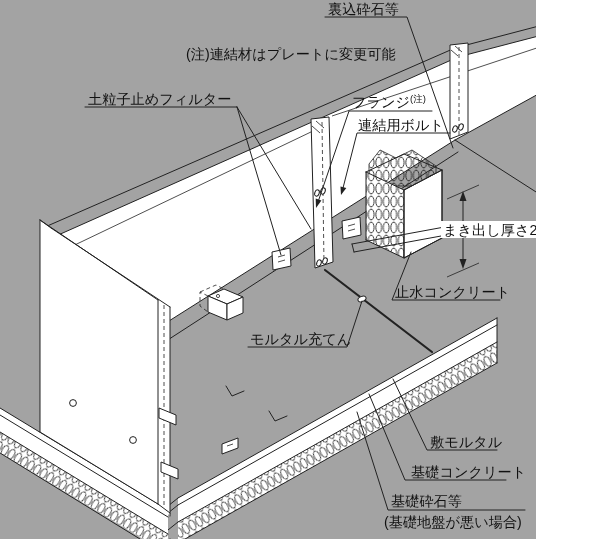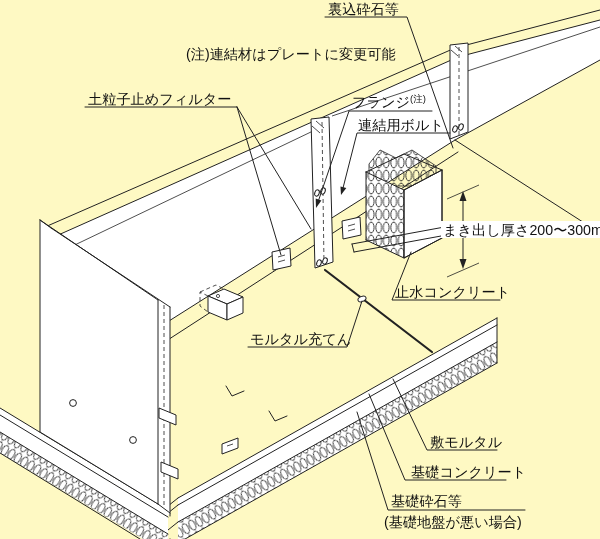--- a/index.html
+++ b/index.html
@@ -1,16 +1,16 @@
 <!DOCTYPE html>
 <html><head>
 <meta charset="utf-8">
 <style>
   html,body{margin:0;padding:0;background:#ffffff;}
-  .stage{position:relative;width:600px;height:539px;background:#fef9c3;overflow:hidden;}
+  .stage{position:relative;width:536px;height:539px;background:#a3a3a3;overflow:hidden;}
   svg{display:block;}
   .ln{stroke:#222;stroke-width:1;fill:none;stroke-linecap:round;}
   .ln2{stroke:#222;stroke-width:2.2;fill:none;stroke-linecap:round;}
   .thin{stroke:#222;stroke-width:.8;fill:none;}
   .dash{stroke:#222;stroke-width:.8;fill:none;stroke-dasharray:4 3;}
   .wht{fill:#ffffff;stroke:none;}
   .whtln{fill:#ffffff;stroke:#222;stroke-width:1;}
   .arr{fill:#222;stroke:none;}
   .lbl{font-family:"Liberation Sans","DejaVu Sans",sans-serif;font-size:14.2px;fill:#111;}
   .lbl-s{font-family:"Liberation Sans","DejaVu Sans",sans-serif;font-size:9.5px;fill:#111;}

